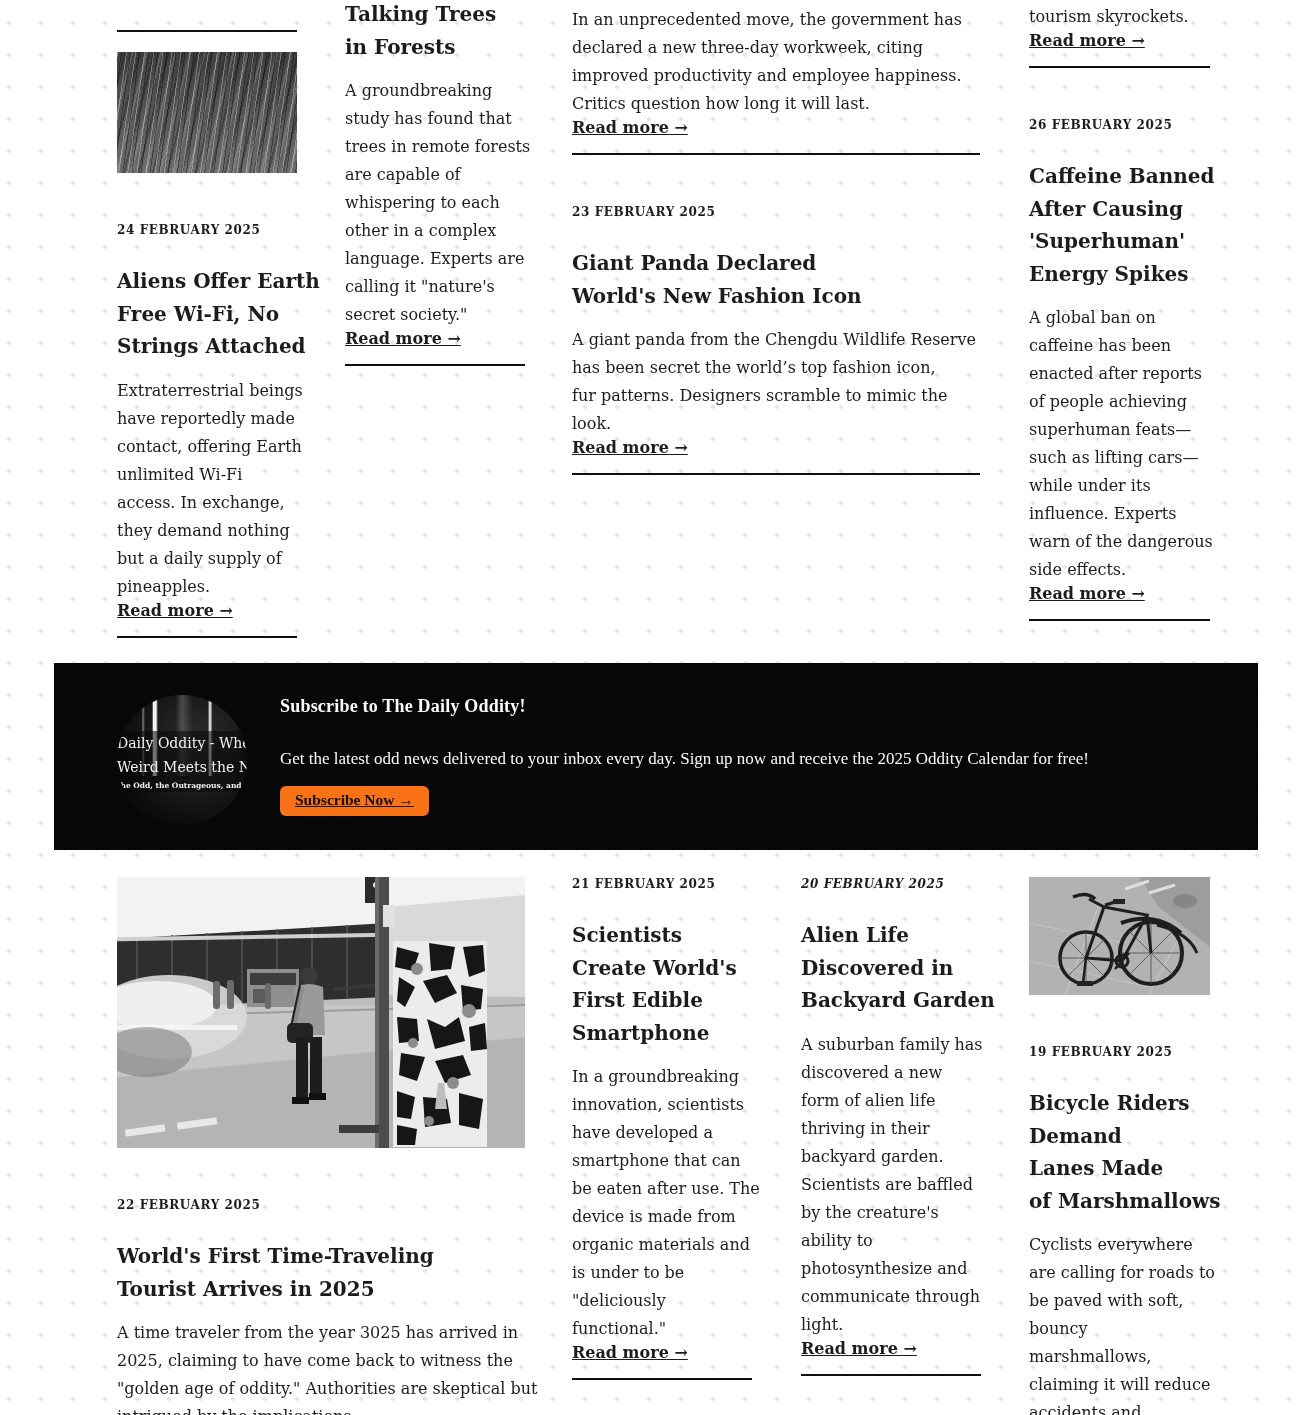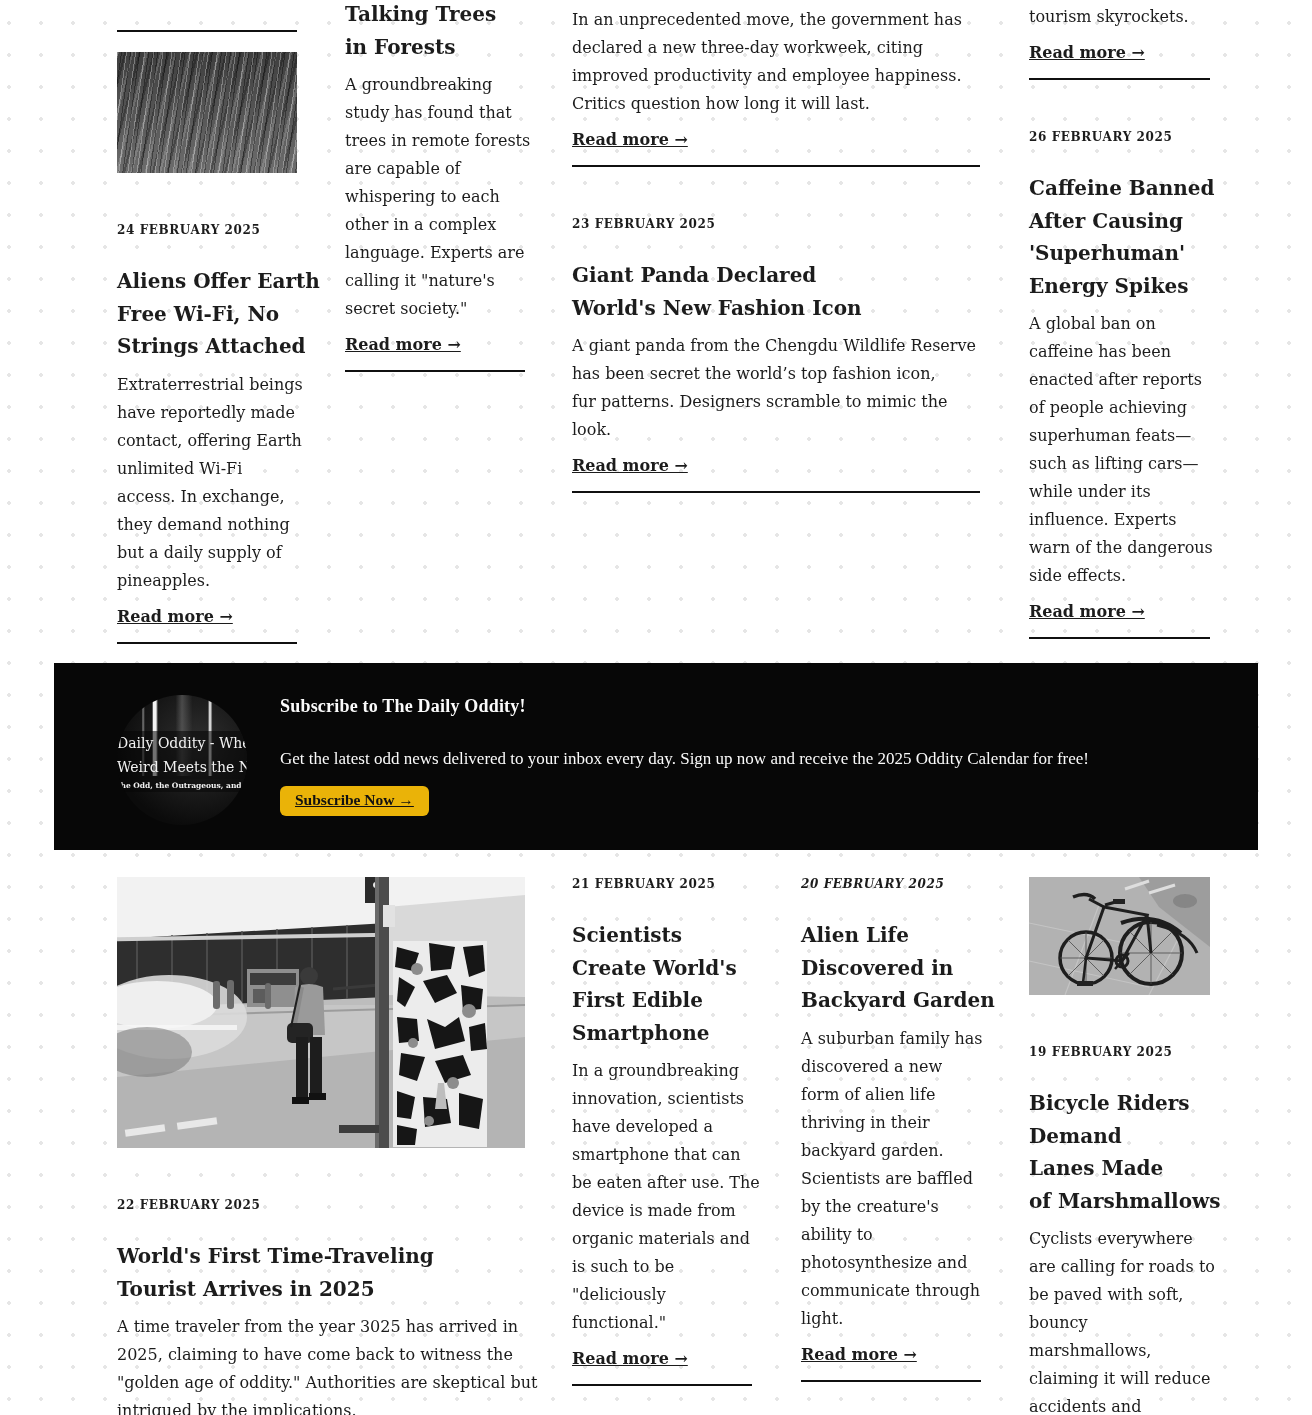--- a/index.html
+++ b/index.html
@@ -11,23 +11,23 @@
     background-size:32px 32px; background-position:25px 7px;
     font-family:"DejaVu Serif", serif; color:#1c1c1c;
   }
   .col { position:absolute; }
   .col > :first-child { margin-top:0 !important; }
   .rule { height:2px; background:#101010; }
   .art-img { margin-top:20px; }
   .date { margin-top:50px; font-size:12px; font-weight:bold; letter-spacing:.6px; white-space:nowrap; }
   .title { margin-top:28px; font-size:20px; font-weight:bold; line-height:32.5px; }
   .title .ln { white-space:nowrap; }
-  .body { margin-top:8px; font-size:16px; line-height:28px; }
+  .body { margin-top:14px; font-size:16px; line-height:28px; }
   .body .ln { white-space:nowrap; }
-  .read-more { display:inline-block; margin-top:12px; font-size:16px; font-weight:bold;
+  .read-more { display:inline-block; margin-top:0; font-size:16px; font-weight:bold;
     text-decoration:underline; color:inherit; cursor:pointer; white-space:nowrap; }
   .divider { height:2px; background:#101010; margin-top:16px; }
 
   
   .fur {
     width:180px; height:121px;
     background-color:#565656;
     background-image:
       repeating-linear-gradient(98deg, rgba(255,255,255,.30) 0 1px, transparent 1px 4px, rgba(0,0,0,.38) 4px 5px, transparent 5px 9px),
       repeating-linear-gradient(104deg, rgba(255,255,255,.16) 0 2px, transparent 2px 7px, rgba(0,0,0,.28) 7px 9px, transparent 9px 14px),
@@ -164,21 +164,21 @@
       <div class="logo-streaks"></div>
       <div class="logo-text">
         <div class="logo-l1">Daily Oddity - Where</div>
         <div class="logo-l2">Weird Meets the News</div>
         <div class="logo-l3">the Odd, the Outrageous, and the Occ</div>
       </div>
     </div>
     <div class="banner-content">
       <h3 class="banner-heading">Subscribe to The Daily Oddity!</h3>
       <p class="banner-text">Get the latest odd news delivered to your inbox every day. Sign up now and receive the 2025 Oddity Calendar for free!</p>
-      <a class="subscribe-btn" style="background:#eab308;">Subscribe Now →</a>
+      <a class="subscribe-btn" style="background:#f97316;">Subscribe Now →</a>
     </div>
   </section>
 
   <article class="col" style="left:117px; top:877px; width:408px;">
     <svg class="photo" width="408" height="271" viewBox="0 0 408 271">
       <rect width="408" height="271" fill="#bdbdbd"></rect>
 
       <polygon points="0,0 408,0 408,30 270,48 0,62" fill="#f2f2f2"></polygon>
 
       <polygon points="270,30 408,18 408,120 270,118" fill="#d9d9d9"></polygon>
@@ -293,21 +293,21 @@
         <div class="ln">Smartphone</div>
       </h2>
     <div class="body">
         <div class="ln">In a groundbreaking</div>
         <div class="ln">innovation, scientists</div>
         <div class="ln">have developed a</div>
         <div class="ln">smartphone that can</div>
         <div class="ln">be eaten after use. The</div>
         <div class="ln">device is made from</div>
         <div class="ln">organic materials and</div>
-        <div class="ln">is such to be</div>
+        <div class="ln">is under to be</div>
         <div class="ln">"deliciously</div>
         <div class="ln">functional."</div>
       </div>
     <a class="read-more">Read more →</a>
     <div class="divider"></div>
   </article>
 
   <article class="col" style="left:801px; top:877px; width:180px;">
     <div class="date" style="margin-top:8px;font-style:italic;">20 FEBRUARY 2025</div>
     <h2 class="title">

